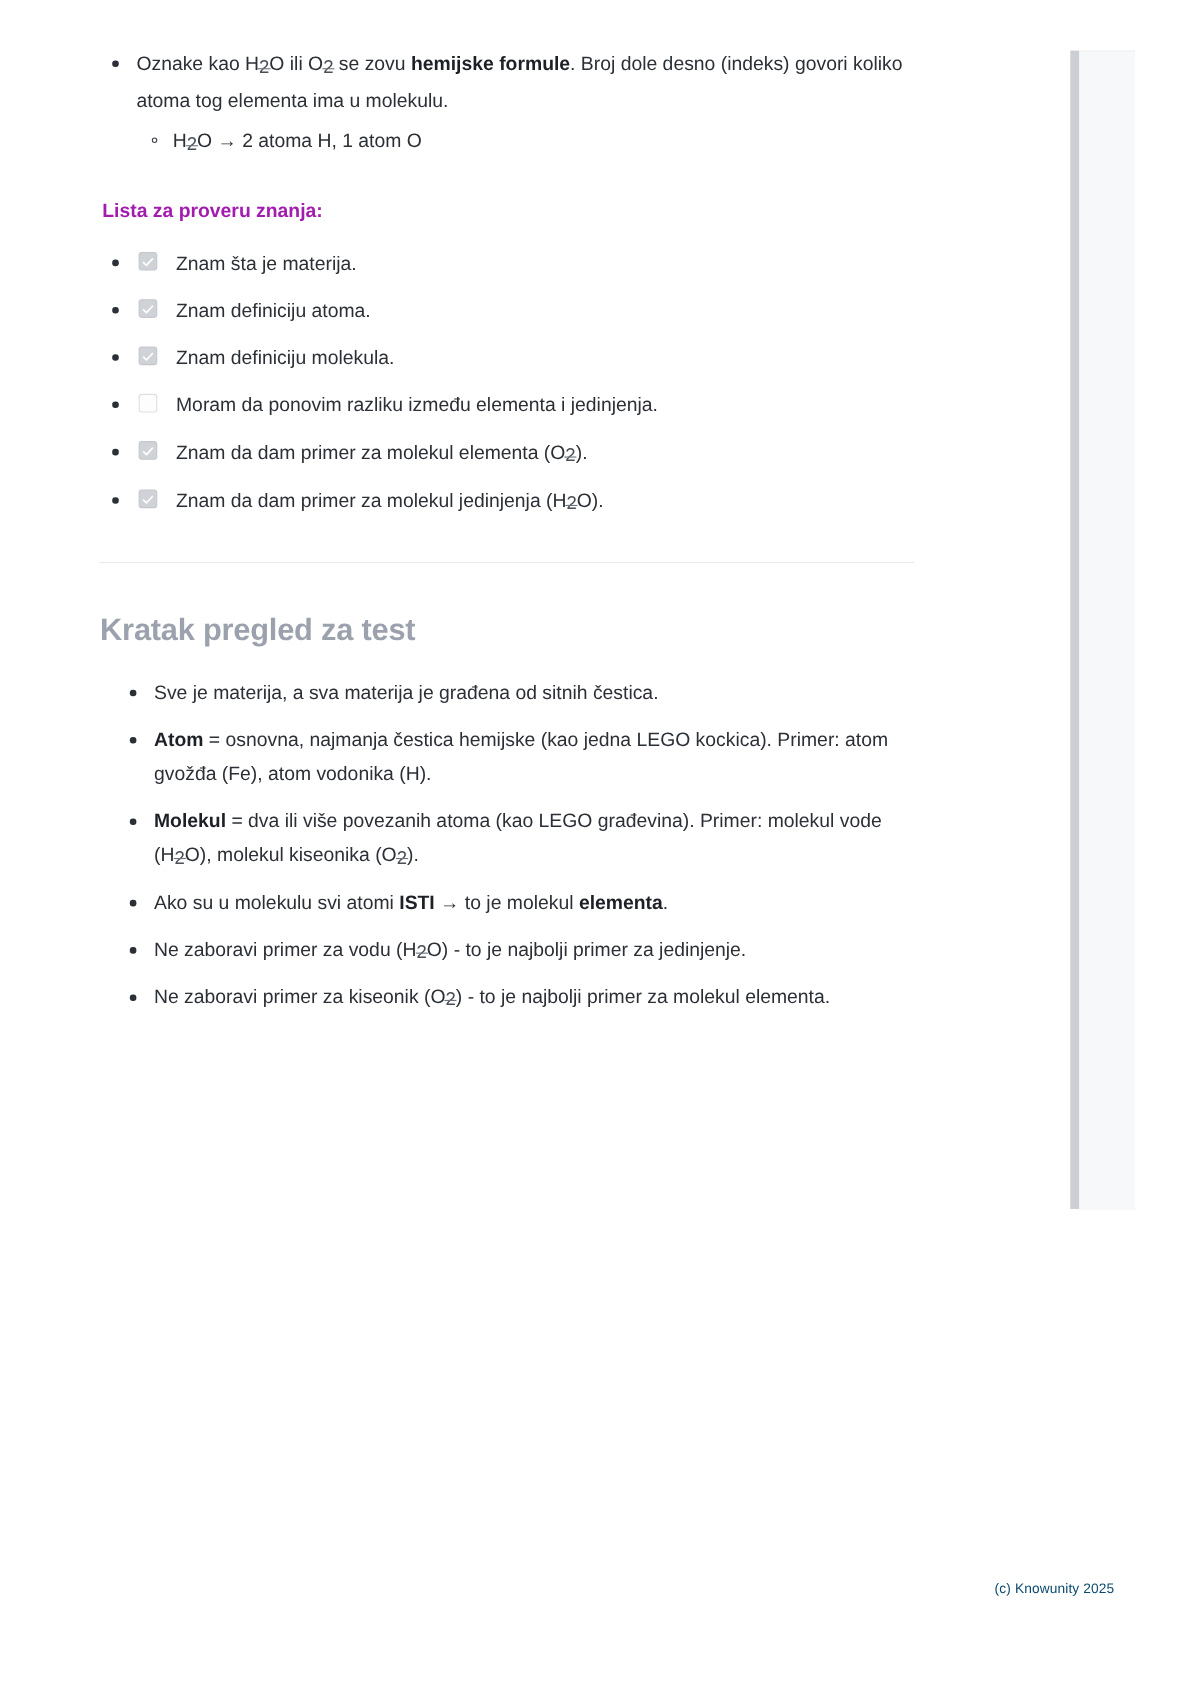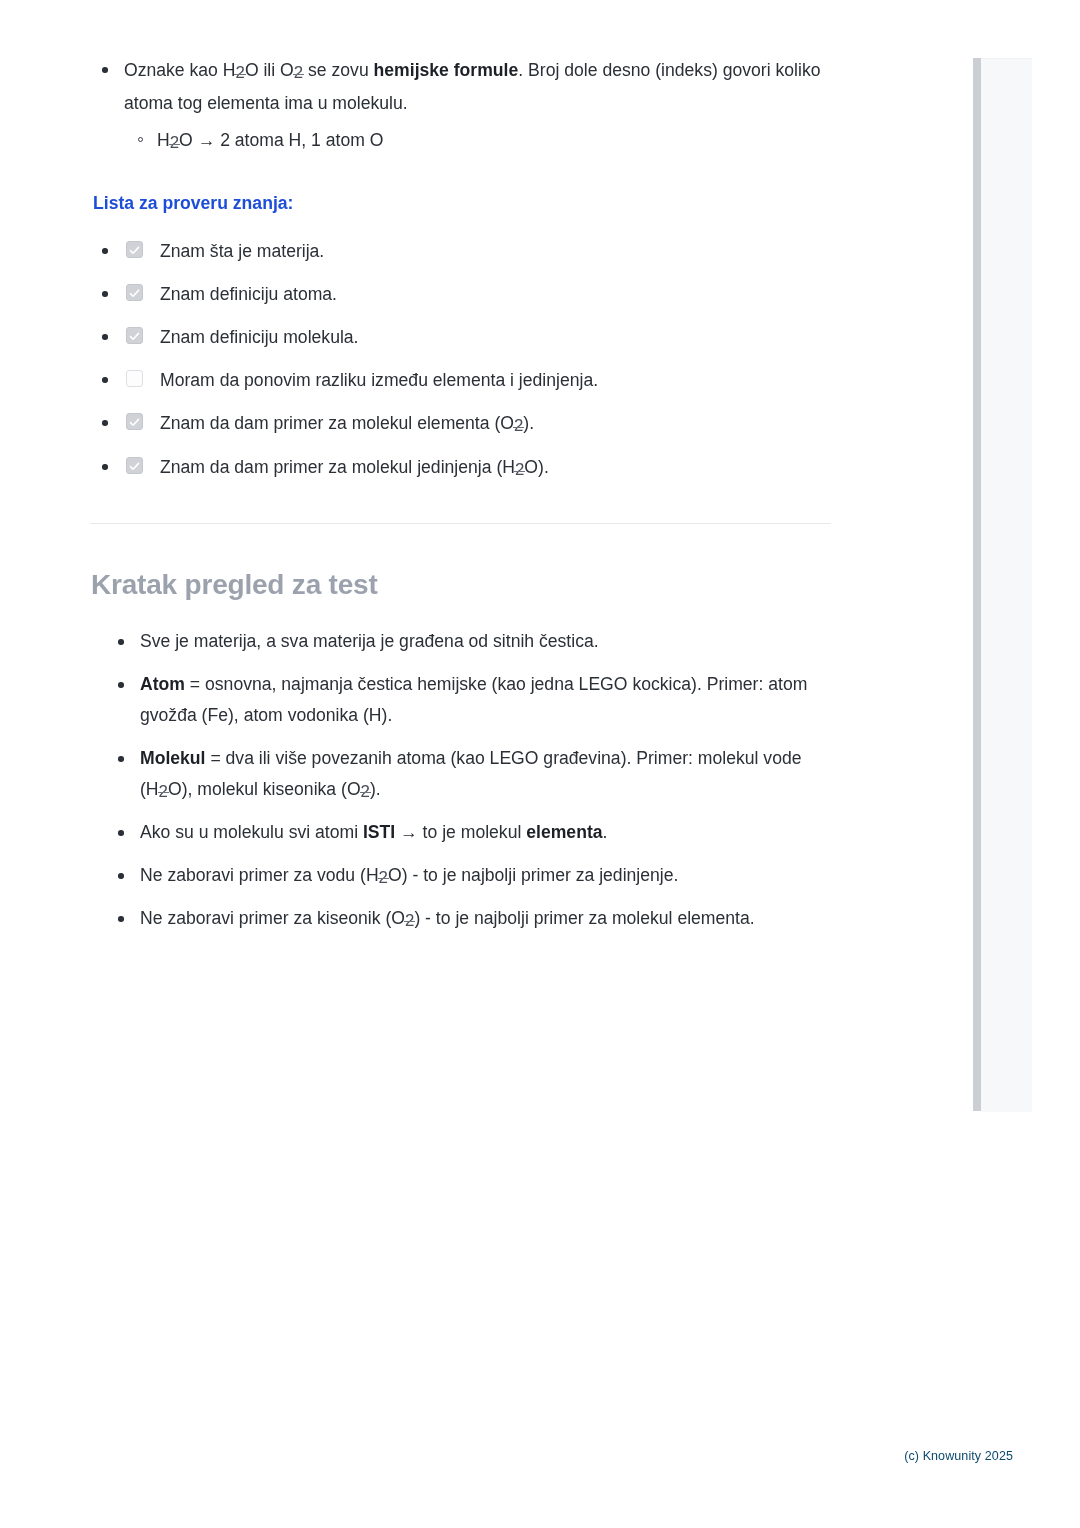--- a/index.html
+++ b/index.html
@@ -15,21 +15,21 @@
     color: #2b2f36;
     position: relative;
     overflow: hidden;
     -webkit-font-smoothing: antialiased;
   }
 
   
   .sheet {
     position: absolute;
     left: 0;
-    top: 12px;
+    top: 0;
     width: 1080px;
     height: 1312px;
     background: #ffffff;
   }
 
   .content {
     position: absolute;
     left: 90px;
     top: 42px;
     width: 750px;
@@ -106,21 +106,21 @@
     right: -1px;
     top: 52%;
     height: 1.3px;
     background: #6d737c;
   }
 
   
   .section-label {
     font-size: 17.6px;
     font-weight: 700;
-    color: #1d4ed8;
+    color: #a21caf;
     margin: 34px 0 22px 3px;
     line-height: 26px;
   }
 
   
   ul.checklist {
     list-style: none;
     margin: 0;
     padding: 0;
   }

